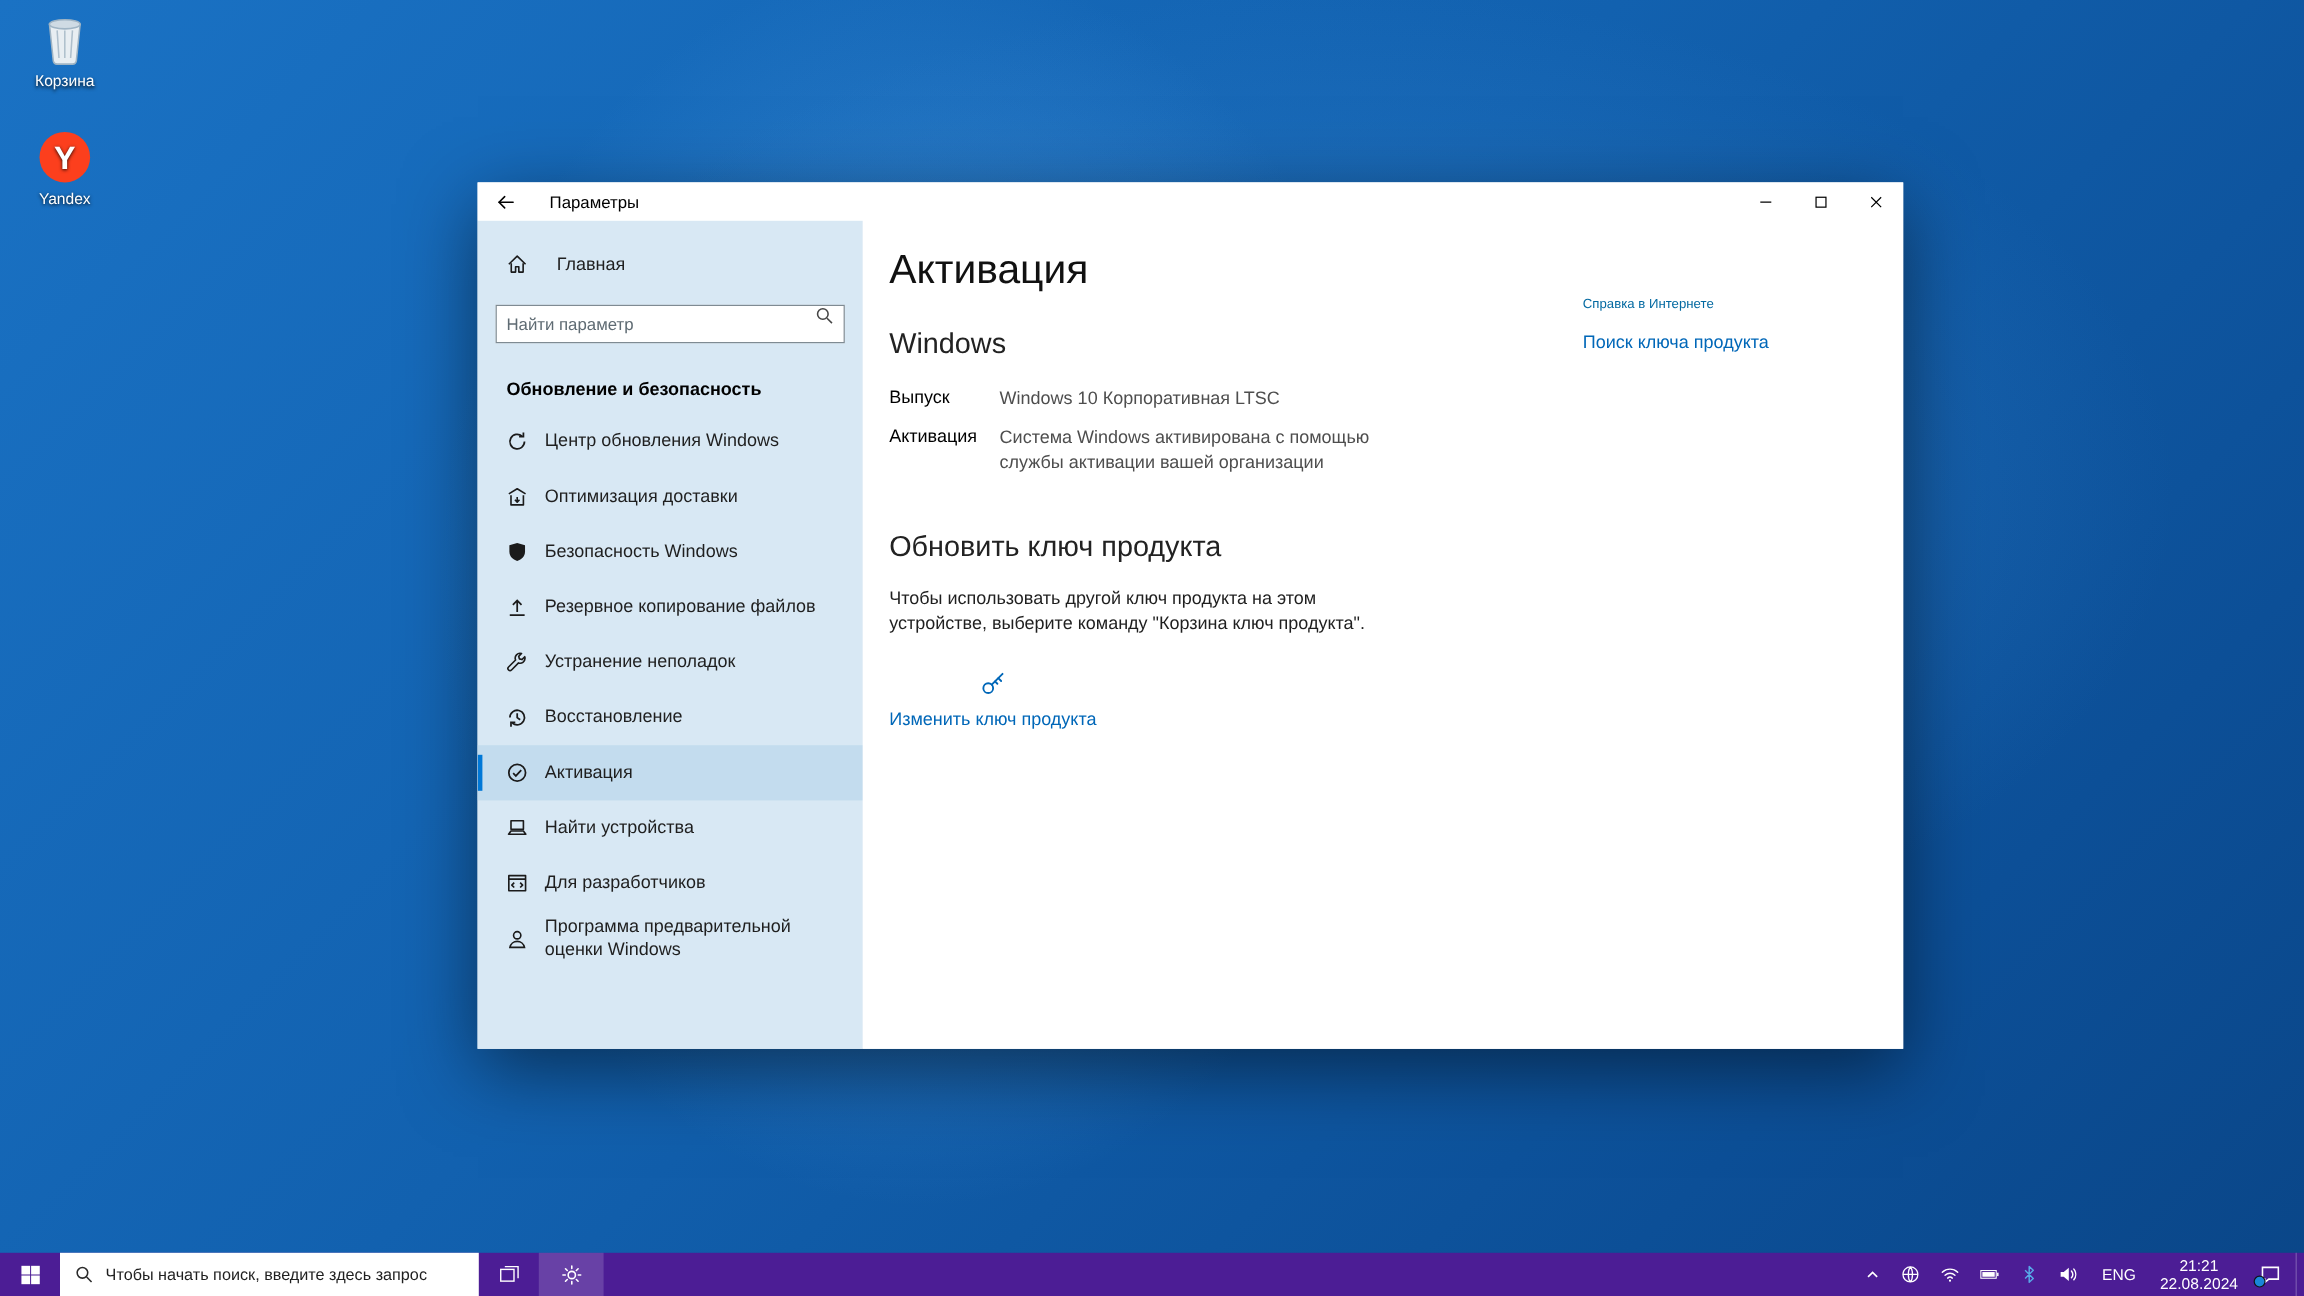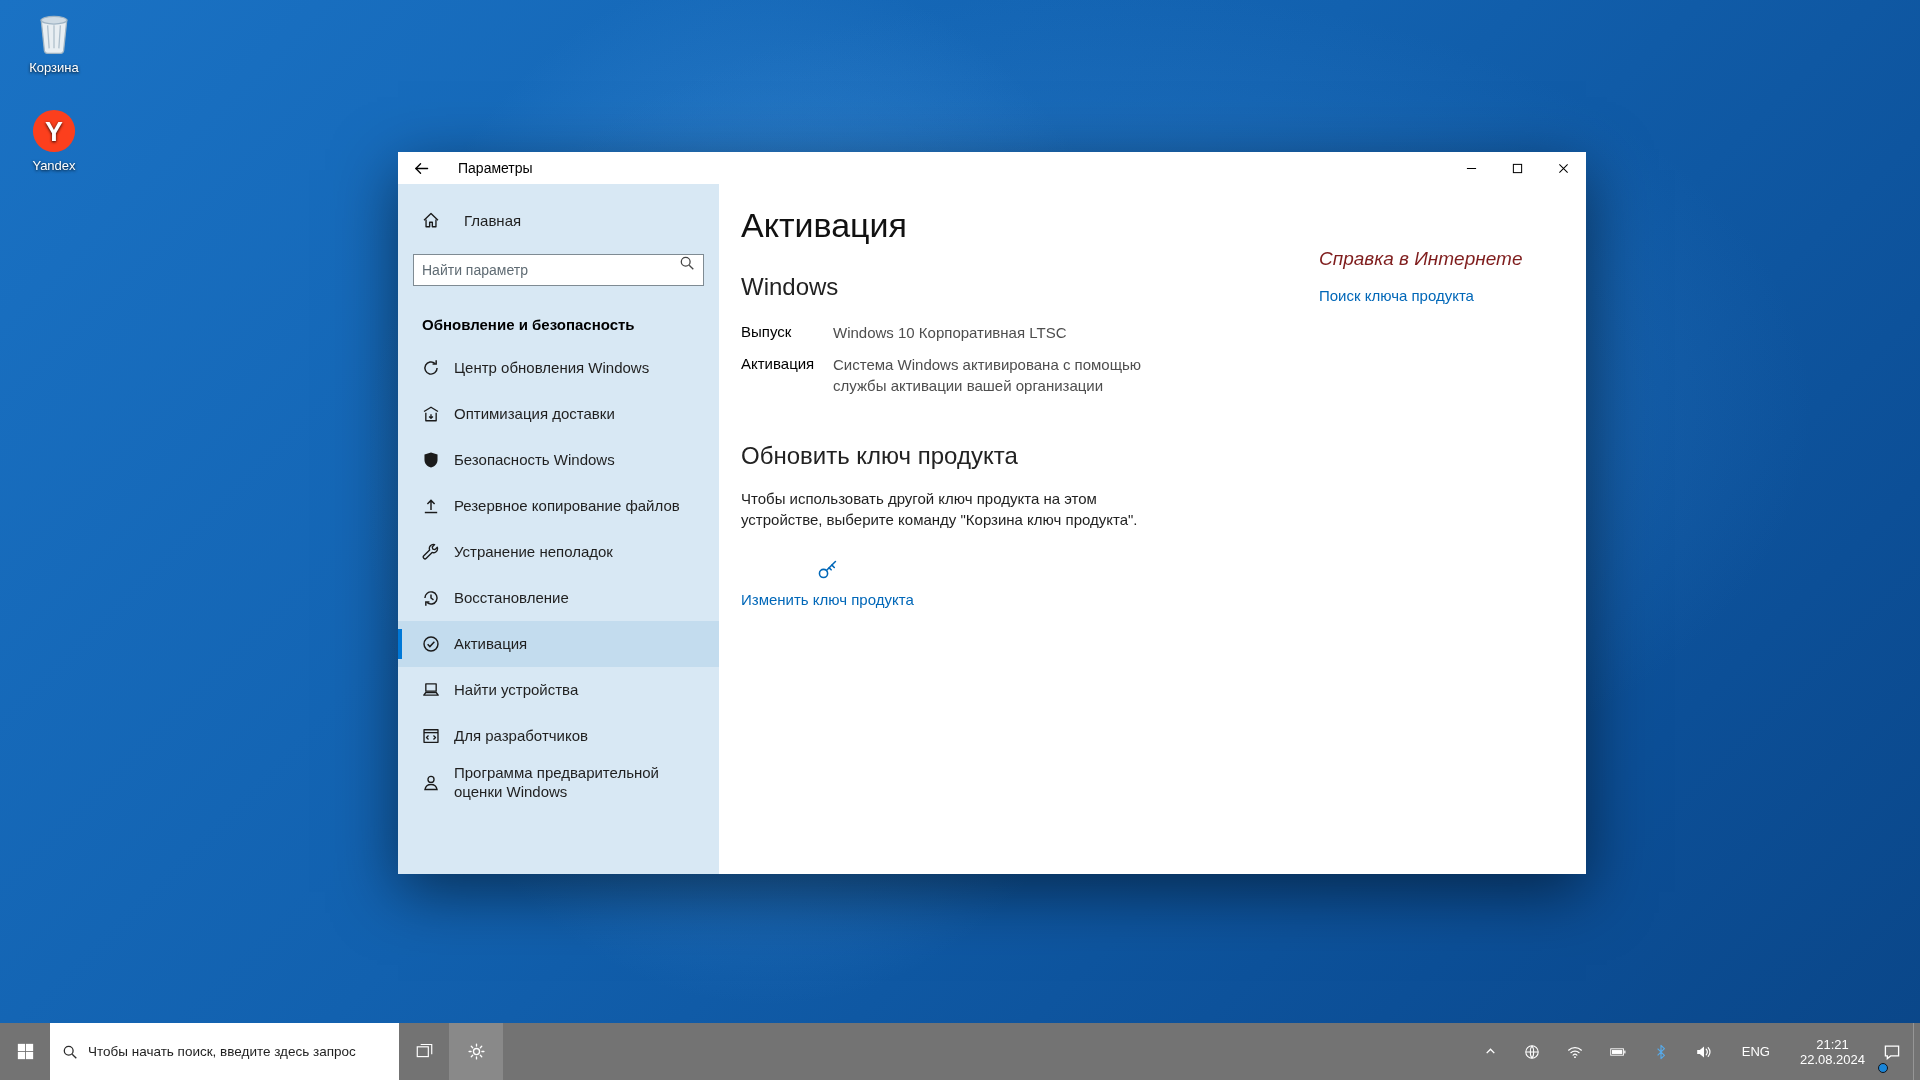--- a/index.html
+++ b/index.html
@@ -62,37 +62,37 @@
   .info-rows { margin-top: 22px; }
   .info-row { display: flex; margin-bottom: 12px; }
   .info-label { flex: 0 0 92px; color: #000; }
   .info-value { color: #4e4e4e; max-width: 350px; line-height: 1.35; }
   .update-heading { margin-top: 46px; }
   .update-desc { margin-top: 18px; max-width: 430px; line-height: 1.4; color: #1f1f1f; }
   .change-key { margin-top: 28px; display: inline-flex; align-items: center; gap: 10px; cursor: default; flex-direction: column; }
   .change-key .icon { width: 23px; height: 23px; color: #0067b8; }
   .link { color: #0067b8; }
   .help { position: absolute; left: 600px; top: 64px; width: 230px; }
-  .help-heading { font-size: 19px; color: #7f1d1d; font-style: italic; }
+  .help-heading { font-size: 11px; color: #0369a1; }
   .help-link { display: inline-block; margin-top: 17px; font-size: 15px; }
 
   
-  .taskbar { position: absolute; left: 0; right: 0; bottom: 0; height: 57px; background: #737373;
+  .taskbar { position: absolute; left: 0; right: 0; bottom: 0; height: 36px; background: #4c1d95;
     display: flex; align-items: stretch; color: #fff; z-index: 10; }
   .tb-btn { width: 50px; display: flex; align-items: center; justify-content: center; cursor: default; }
   .tb-btn .icon { width: 17px; height: 17px; color: #fff; }
   .tb-btn.settings { width: 54px; background: rgba(255,255,255,.16); }
   .tb-btn.settings .icon { width: 19px; height: 19px; }
   .tb-search { width: 349px; background: #fff; display: flex; align-items: center; gap: 10px; padding: 0 12px; }
   .tb-search .icon { width: 16px; height: 16px; color: #2b2b2b; flex: 0 0 16px; }
   .tb-search input { flex: 1; min-width: 0; border: none; outline: none; background: transparent;
     font-size: 13.5px; color: #1f1f1f; font-family: inherit; }
   .tb-search input::placeholder { color: #1f1f1f; opacity: 1; }
   .tb-spacer { flex: 1; }
-  .tray { display: flex; align-items: center; gap: 27px; padding: 0 6px; }
+  .tray { display: flex; align-items: center; gap: 17px; padding: 0 6px; }
   .ticon { width: 16px; height: 16px; color: #fff; cursor: default; }
   .ticon.small { width: 13px; height: 13px; }
   .ticon.blue { color: #57a9e8; }
   .lang { font-size: 13px; padding: 0 3px; cursor: default; }
   .clock { text-align: center; font-size: 13px; line-height: 15px; cursor: default; }
   .action-center { width: 42px; display: flex; align-items: center; justify-content: center; position: relative; cursor: default; }
   .action-center .icon { width: 18px; height: 18px; color: #fff; }
   .ac-badge { position: absolute; left: 7px; bottom: 7px; width: 10px; height: 10px; border-radius: 50%;
     background: #1a86d9; border: 1px solid #10151c; }
   .show-desktop { width: 7px; border-left: 1px solid rgba(255,255,255,.25); cursor: default; }

